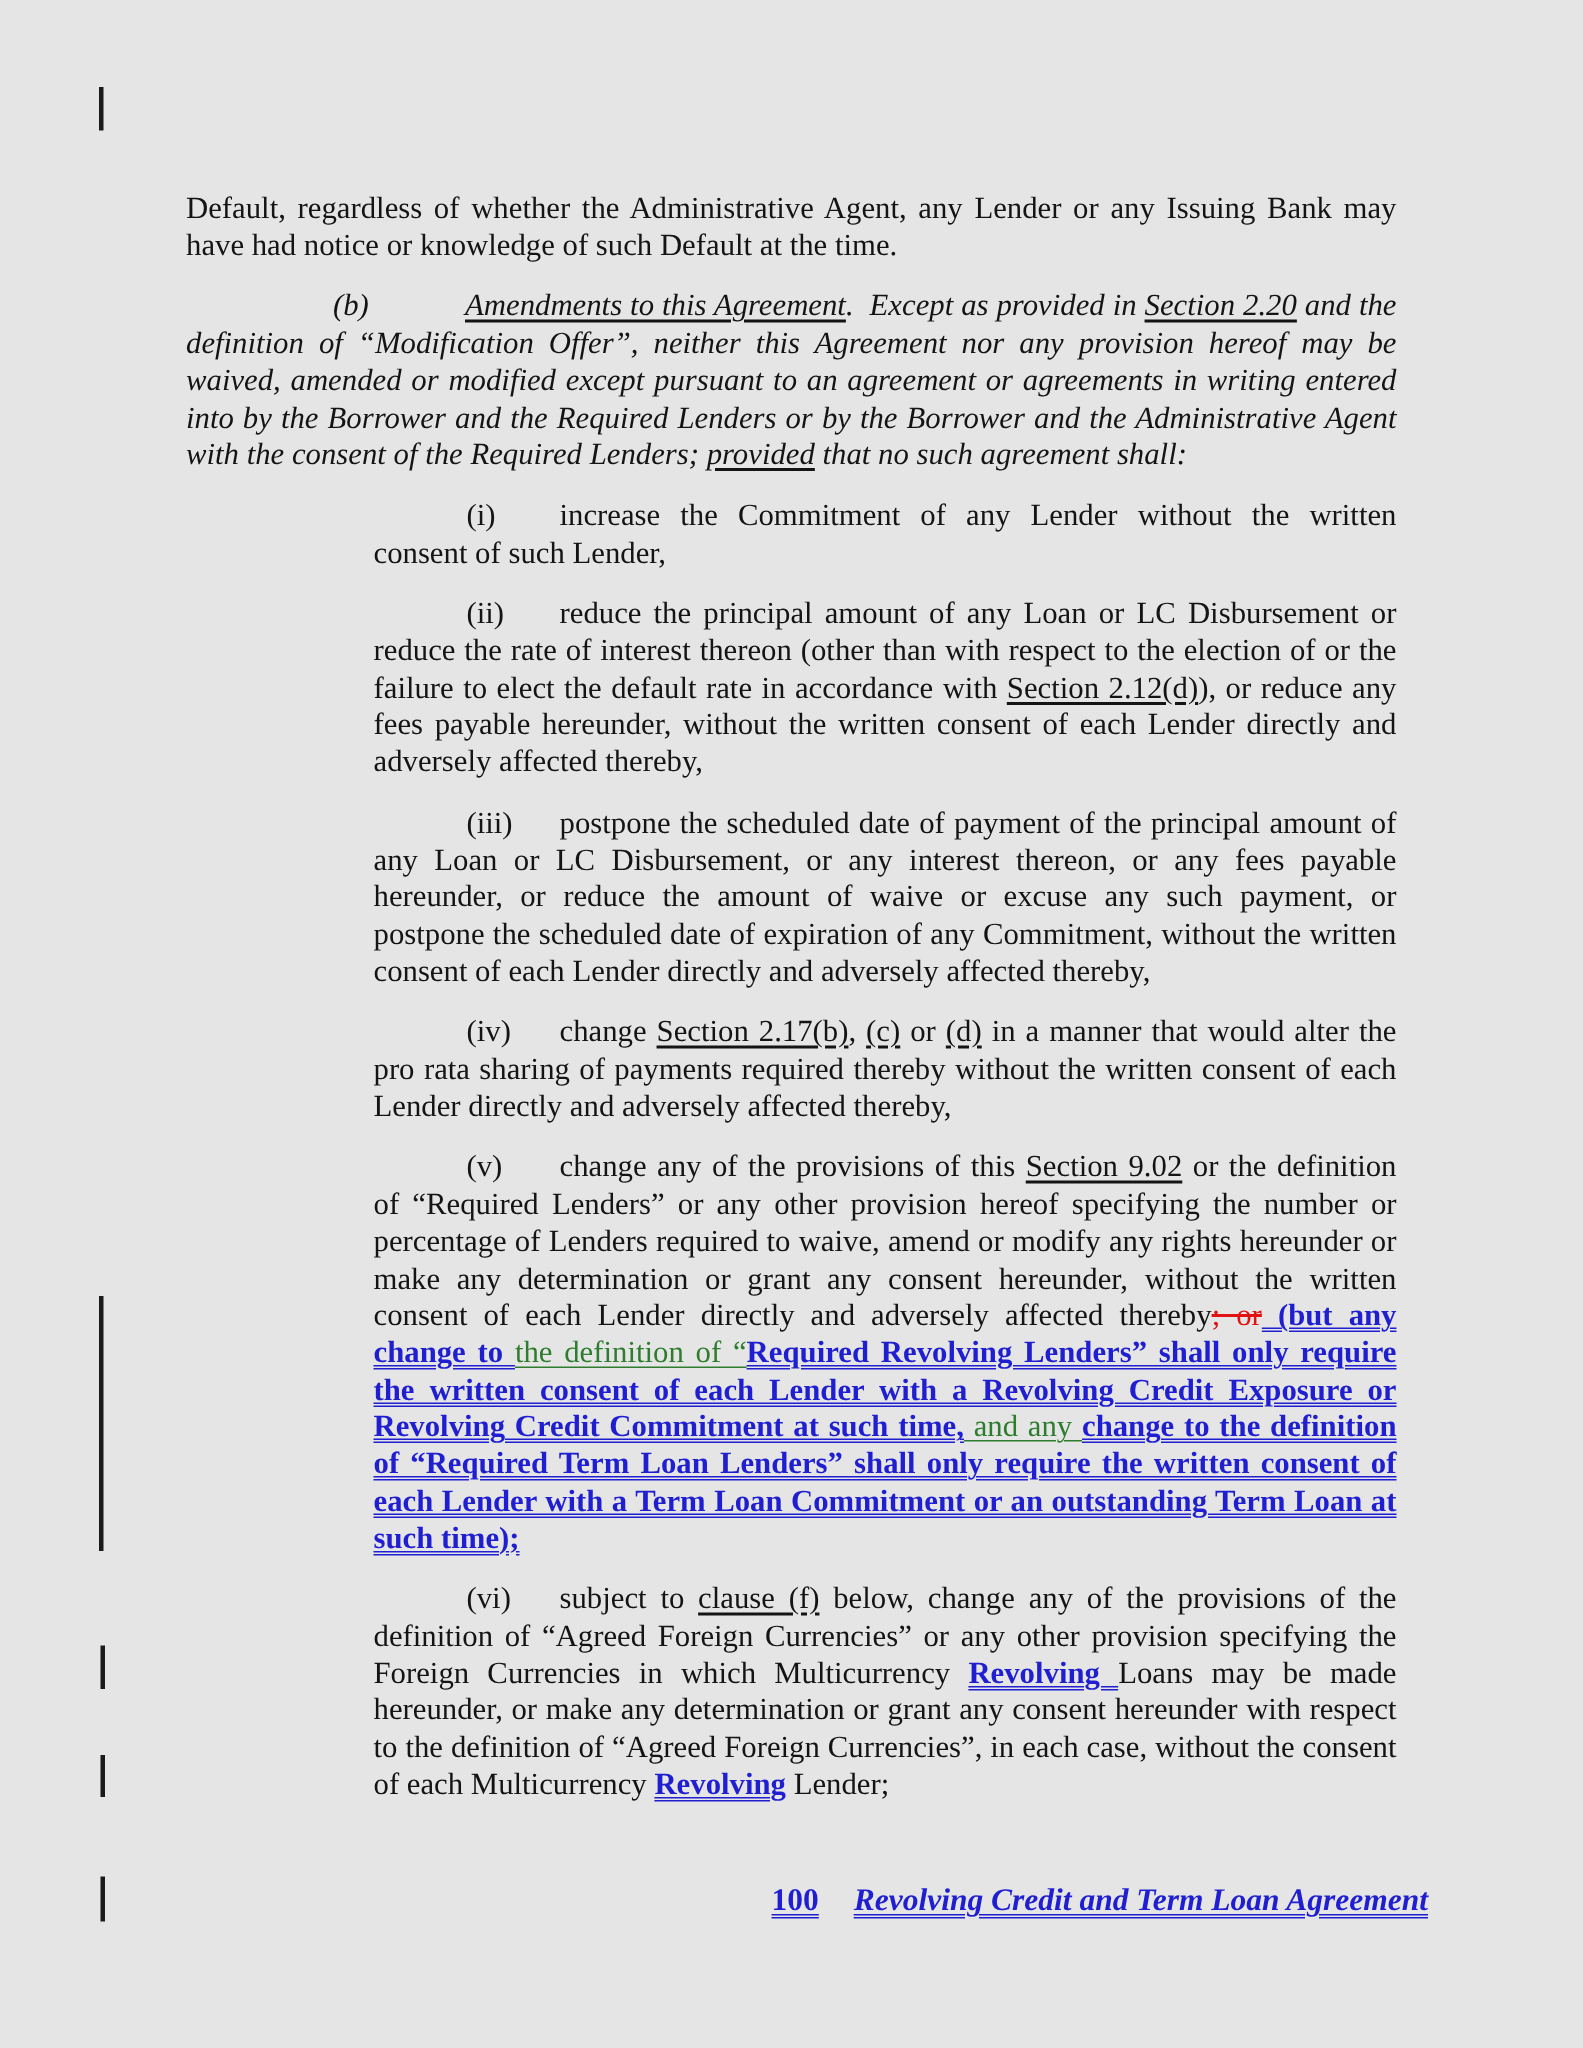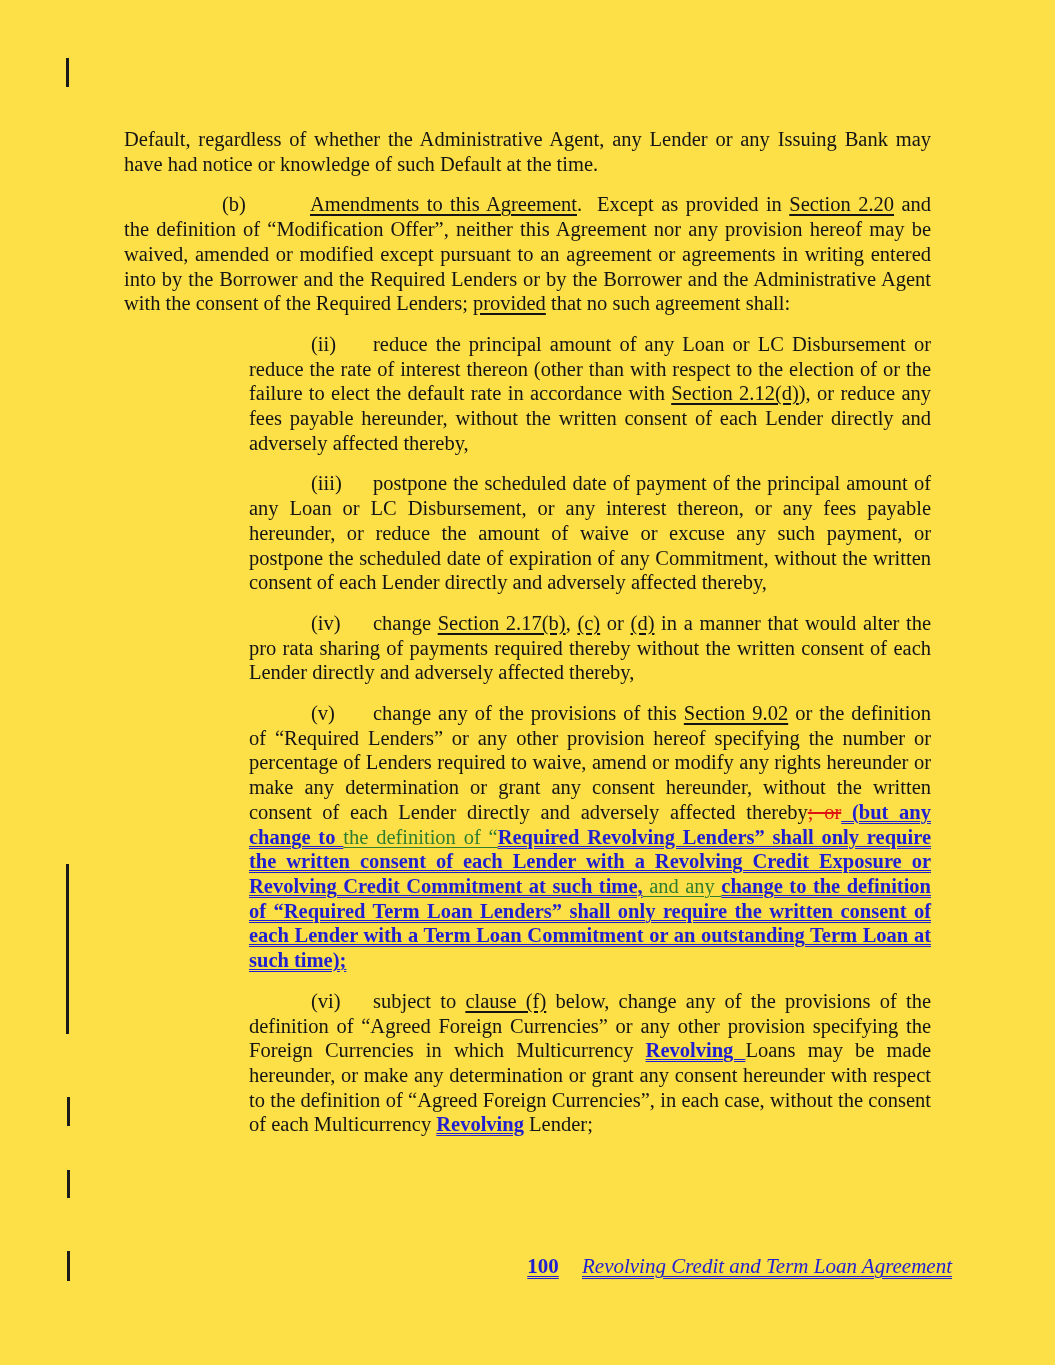--- a/index.html
+++ b/index.html
@@ -1,35 +1,35 @@
 <!DOCTYPE html>
 <html style="--ins-blue: #1f1fd1; --ins-green: #2e7d2e; --del-red: #e01212;"><head>
 <meta charset="utf-8">
 <style>
   html,body { margin:0; padding:0; background:#ffffff; }
   .page {
     position:relative;
     width:1055px; height:1365px;
-    background:#fde047;
+    background:#e5e5e5;
     font-family:"Liberation Serif", serif;
     color:#141414;
     overflow:hidden;
   }
   .content {
     position:absolute;
     left:124px; top:127px; width:807px;
   }
   .content p {
     margin:0 0 16px 0;
     font-size:20.5px;
     line-height:24.7px;
     text-align:justify;
   }
   p.p-body   { text-indent:0; }
-  p.p-b      { text-indent:98px; }
+  p.p-b      { text-indent:98px;font-style:italic; }
   p.p-clause { margin-left:125px; text-indent:62px; }
   .lbl        { display:inline-block; text-indent:0; }
   .lbl-b      { width:88px; }
   .lbl-clause { width:62px; }
 
   .run-n   {}
   .run-u   { text-decoration:underline; text-decoration-thickness:1.5px; text-underline-offset:3px; }
   .run-ins {
     color:var(--ins-blue,#1f1fd1);
     font-weight:bold;
@@ -66,21 +66,21 @@
   .footer .page-num {
     color:var(--ins-blue,#1f1fd1);
     font-weight:bold;
     text-decoration-line:underline;
     text-decoration-style:double;
     text-decoration-thickness:1px;
     text-underline-offset:3px;
   }
   .footer .doc-title {
     color:var(--ins-blue,#1f1fd1);
-    font-weight:normal;
+    font-weight:bold;
     font-style:italic;
     margin-left:18px;
     text-decoration-line:underline;
     text-decoration-style:double;
     text-decoration-thickness:1px;
     text-underline-offset:3px;
   }
 </style>
 </head>
 <body>
@@ -89,20 +89,21 @@
   <div>
       <div class="change-bar" style="left: 66px; top: 58px; height: 29px; background: rgb(26, 26, 26);"></div>
       <div class="change-bar" style="left: 66px; top: 864px; height: 170px; background: rgb(26, 26, 26);"></div>
       <div class="change-bar" style="left: 67px; top: 1097px; height: 29px; background: rgb(26, 26, 26);"></div>
       <div class="change-bar" style="left: 67px; top: 1170px; height: 28px; background: rgb(26, 26, 26);"></div>
       <div class="change-bar" style="left: 67px; top: 1251px; height: 30px; background: rgb(26, 26, 26);"></div>
     </div>
   <div class="content">
       <p class="p-body"><span class="run-n">Default, regardless of whether the Administrative Agent, any Lender or any Issuing Bank may have had notice or knowledge of such Default at the time.</span></p>
       <p class="p-b"><span class="lbl lbl-b">(b)</span><span class="run-u">Amendments to this Agreement</span><span class="run-n">.&nbsp; Except as provided in </span><span class="run-u">Section 2.20</span><span class="run-n"> and the definition of “Modification Offer”, neither this Agreement nor any provision hereof may be waived, amended or modified except pursuant to an agreement or agreements in writing entered into by the Borrower and the Required Lenders or by the Borrower and the Administrative Agent with the consent of the Required Lenders; </span><span class="run-u">provided</span><span class="run-n"> that no such agreement shall:</span></p>
+      <p class="p-clause"><span class="lbl lbl-clause">(i)</span><span class="run-n">increase the Commitment of any Lender without the written consent of such Lender,</span></p>
       <p class="p-clause"><span class="lbl lbl-clause">(ii)</span><span class="run-n">reduce the principal amount of any Loan or LC Disbursement or reduce the rate of interest thereon (other than with respect to the election of or the failure to elect the default rate in accordance with </span><span class="run-u">Section 2.12(d)</span><span class="run-n">), or reduce any fees payable hereunder, without the written consent of each Lender directly and adversely affected thereby,</span></p>
       <p class="p-clause"><span class="lbl lbl-clause">(iii)</span><span class="run-n">postpone the scheduled date of payment of the principal amount of any Loan or LC Disbursement, or any interest thereon, or any fees payable hereunder, or reduce the amount of waive or excuse any such payment, or postpone the scheduled date of expiration of any Commitment, without the written consent of each Lender directly and adversely affected thereby,</span></p>
       <p class="p-clause"><span class="lbl lbl-clause">(iv)</span><span class="run-n">change </span><span class="run-u">Section 2.17(b)</span><span class="run-n">, </span><span class="run-u">(c)</span><span class="run-n"> or </span><span class="run-u">(d)</span><span class="run-n"> in a manner that would alter the pro rata sharing of payments required thereby without the written consent of each Lender directly and adversely affected thereby,</span></p>
       <p class="p-clause"><span class="lbl lbl-clause">(v)</span><span class="run-n">change any of the provisions of this </span><span class="run-u">Section 9.02</span><span class="run-n"> or the definition of “Required Lenders” or any other provision hereof specifying the number or percentage of Lenders required to waive, amend or modify any rights hereunder or make any determination or grant any consent hereunder, without the written consent of each Lender directly and adversely affected thereby</span><span class="run-del">; or</span><span class="run-ins"> (but any change to </span><span class="run-insg">the definition of “</span><span class="run-ins">Required Revolving Lenders” shall only require the written consent of each Lender with a Revolving Credit Exposure or Revolving Credit Commitment at such time,</span><span class="run-insg"> and any </span><span class="run-ins">change to the definition of “Required Term Loan Lenders” shall only require the written consent of each Lender with a Term Loan Commitment or an outstanding Term Loan at such time);</span></p>
       <p class="p-clause"><span class="lbl lbl-clause">(vi)</span><span class="run-n">subject to </span><span class="run-u">clause (f)</span><span class="run-n"> below, change any of the provisions of the definition of “Agreed Foreign Currencies” or any other provision specifying the Foreign Currencies in which Multicurrency </span><span class="run-ins">Revolving </span><span class="run-n">Loans may be made hereunder, or make any determination or grant any consent hereunder with respect to the definition of “Agreed Foreign Currencies”, in each case, without the consent of each Multicurrency </span><span class="run-ins">Revolving</span><span class="run-n"> Lender;</span></p>
     </div>
   <div class="footer">
     <span class="page-num">100</span>
     <span class="doc-title">Revolving Credit and Term Loan Agreement</span>
   </div>

